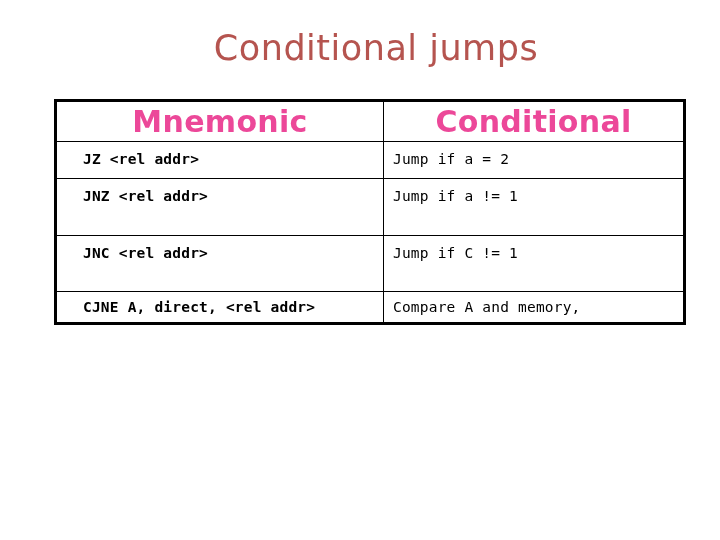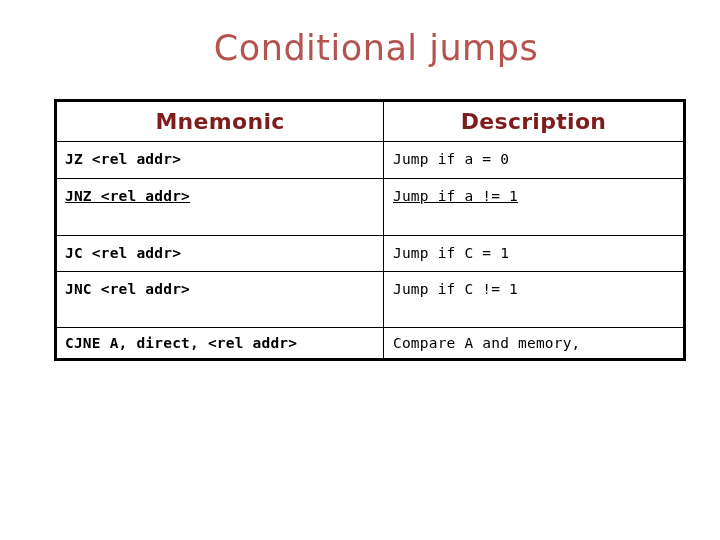--- a/index.html
+++ b/index.html
@@ -58,50 +58,51 @@
   .jump-table td {
     border: 1px solid #000000;
     padding: 0;
     vertical-align: top;
     background: #ffffff;
   }
 
   .jump-table thead th {
     font-family: "DejaVu Sans", sans-serif;
     font-weight: 700;
-    font-size: 22px;
-    color: #7f1d1d;
+    font-size: 30px;
+    color: #ec4899;
     letter-spacing: 0.3px;
     height: 39px;
     line-height: 39px;
     padding: 0 4px;
     white-space: nowrap;
   }
 
   .cell {
     font-family: "DejaVu Sans Mono", "Liberation Mono", monospace;
     font-size: 14.5px;
     line-height: 19px;
     color: #000000;
     white-space: pre-wrap;
     padding: 8px 0 0 8px;
   }
   .cell.mnemonic {
     font-weight: 700;
     letter-spacing: 0.2px;
+    margin-left: 18px;
   }
   .cell.desc {
     font-weight: 400;
     letter-spacing: 0.2px;
     padding-left: 9px;
   }
 
   
   tr[data-h="36"]  td { height: 36px; }
-  tr[data-h="56"]  td { height: 56px; text-decoration: underline; }
+  tr[data-h="56"]  td { height: 56px; }
   tr[data-h="35"]  td { height: 35px; }
   tr[data-h="55"]  td { height: 55px; }
   tr[data-h="56b"] td { height: 56px; }
   tr[data-h="78"]  td { height: 78px; }
   tr[data-h="30"]  td { height: 30px; }
 
   
   tr.clipped td {
     border-bottom: none;
   }
@@ -115,51 +116,43 @@
   <div class="slide-title">Conditional jumps</div>
 
   <table class="jump-table">
     <colgroup>
       <col class="c-mnemonic">
       <col class="c-desc">
     </colgroup>
     <thead>
       <tr>
         <th>Mnemonic</th>
-        <th>Description</th>
+        <th>Conditional</th>
       </tr>
     </thead>
     <tbody>
 
       <tr data-h="36">
         <td>
           <div class="cell mnemonic">JZ &lt;rel addr&gt;</div>
         </td>
         <td>
-          <div class="cell desc">Jump if a = 0</div>
+          <div class="cell desc">Jump if a = 2</div>
         </td>
       </tr>
 
       <tr data-h="56">
         <td>
           <div class="cell mnemonic">JNZ &lt;rel addr&gt;</div>
         </td>
         <td>
           <div class="cell desc">Jump if a != 1</div>
         </td>
       </tr>
 
-      <tr data-h="35">
-        <td>
-          <div class="cell mnemonic">JC &lt;rel addr&gt;</div>
-        </td>
-        <td>
-          <div class="cell desc">Jump if C = 1</div>
-        </td>
-      </tr>
 
       <tr data-h="55">
         <td>
           <div class="cell mnemonic">JNC &lt;rel addr&gt;</div>
         </td>
         <td>
           <div class="cell desc">Jump if C != 1</div>
         </td>
       </tr>
 

